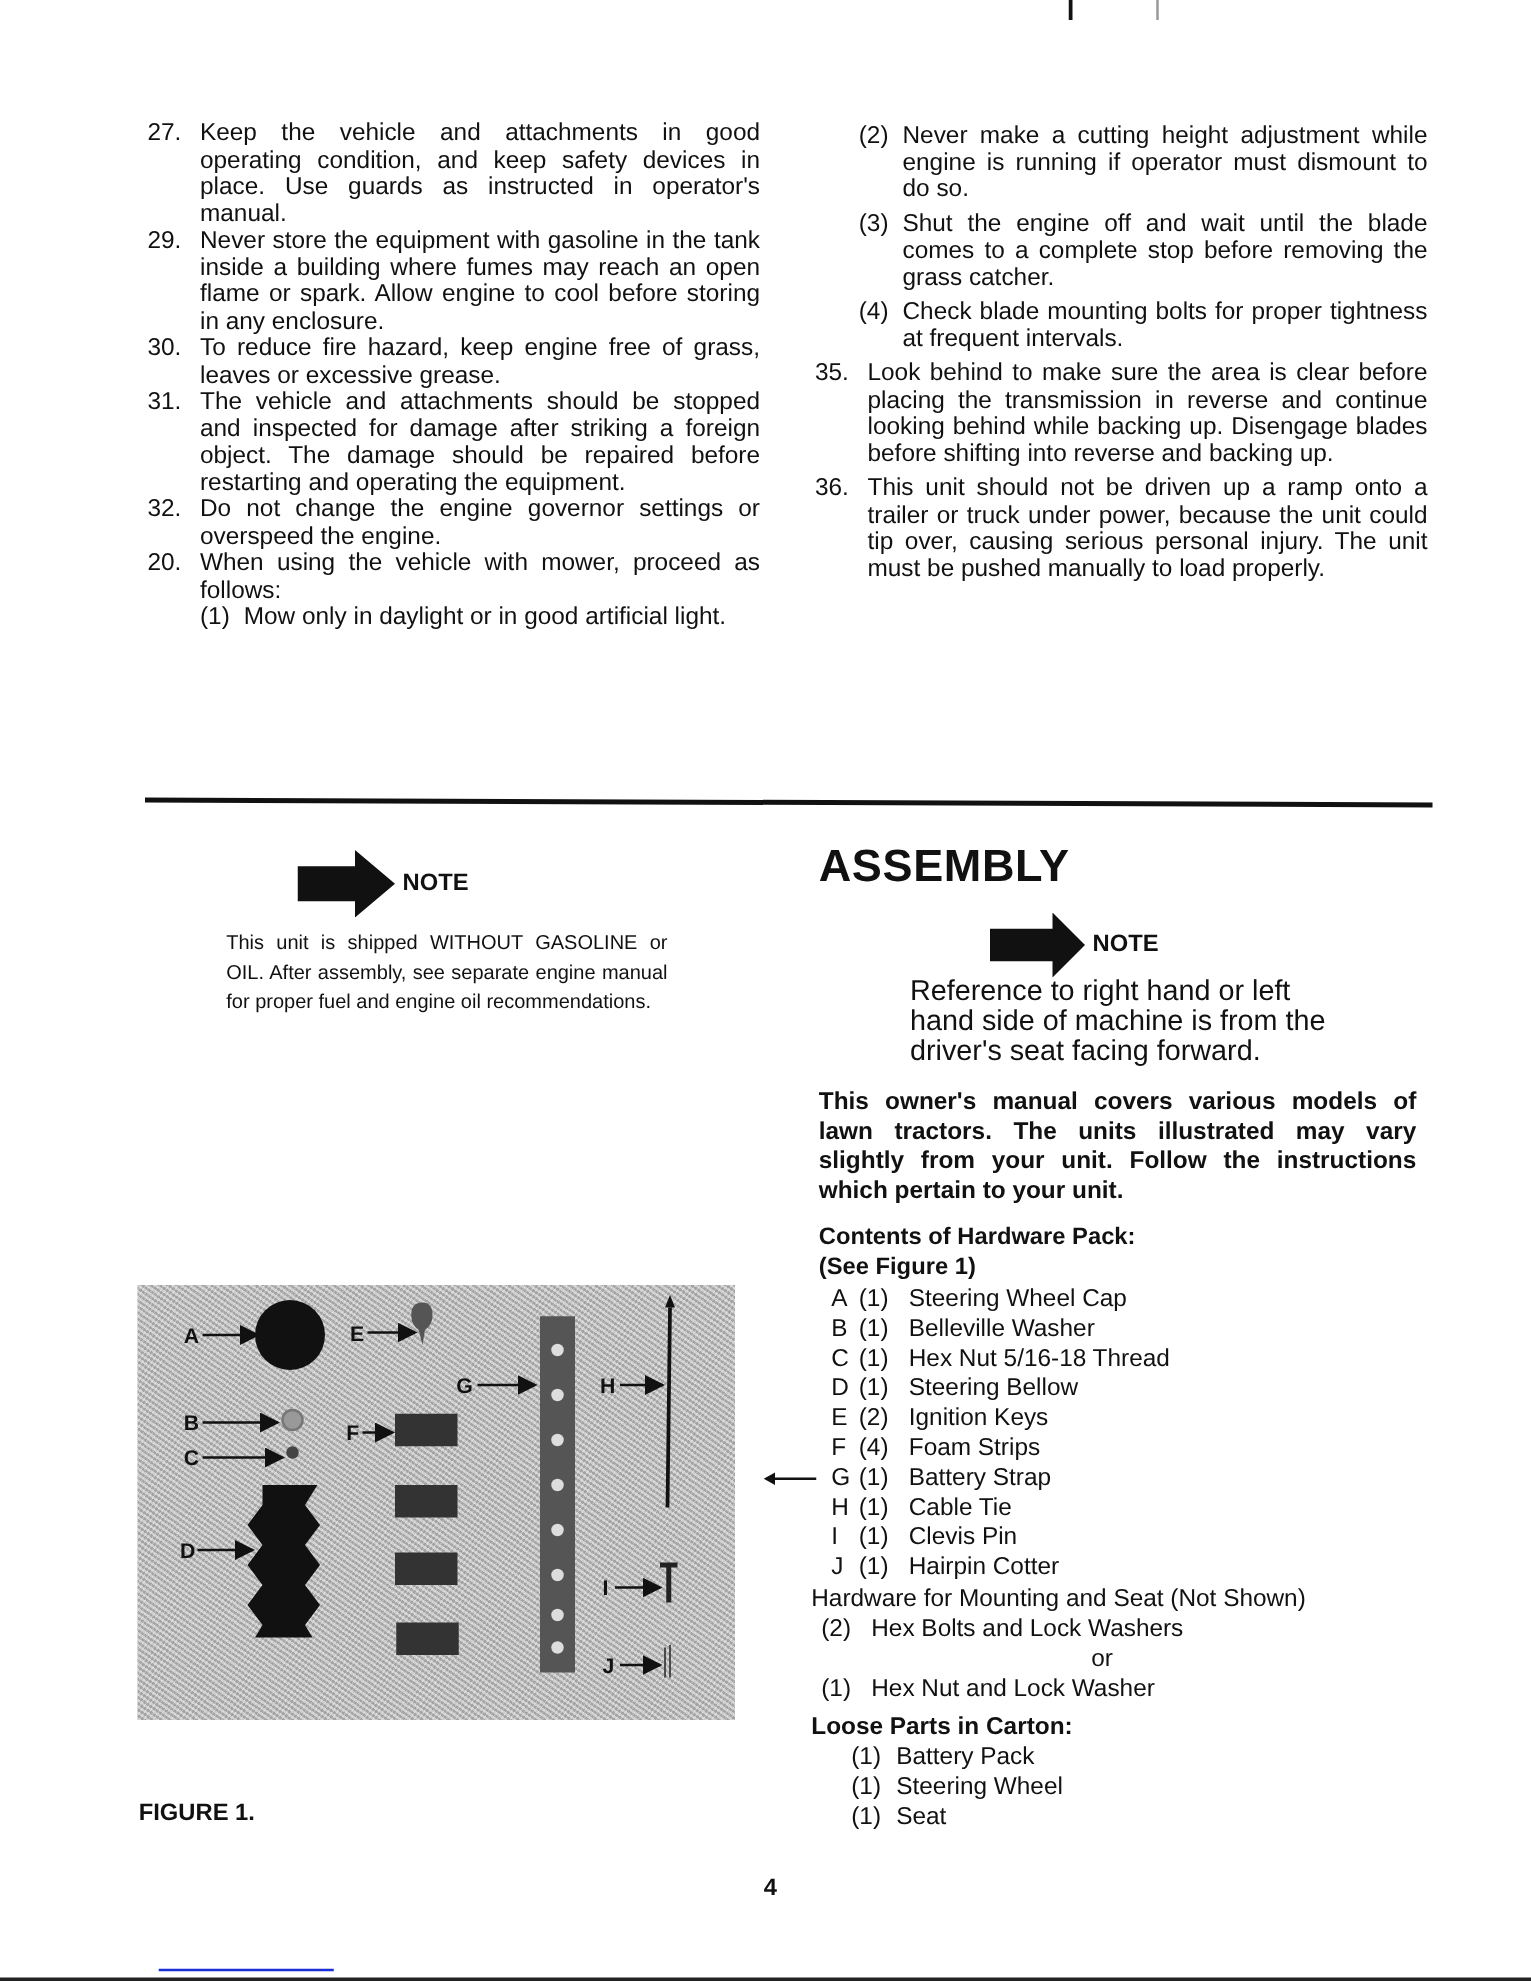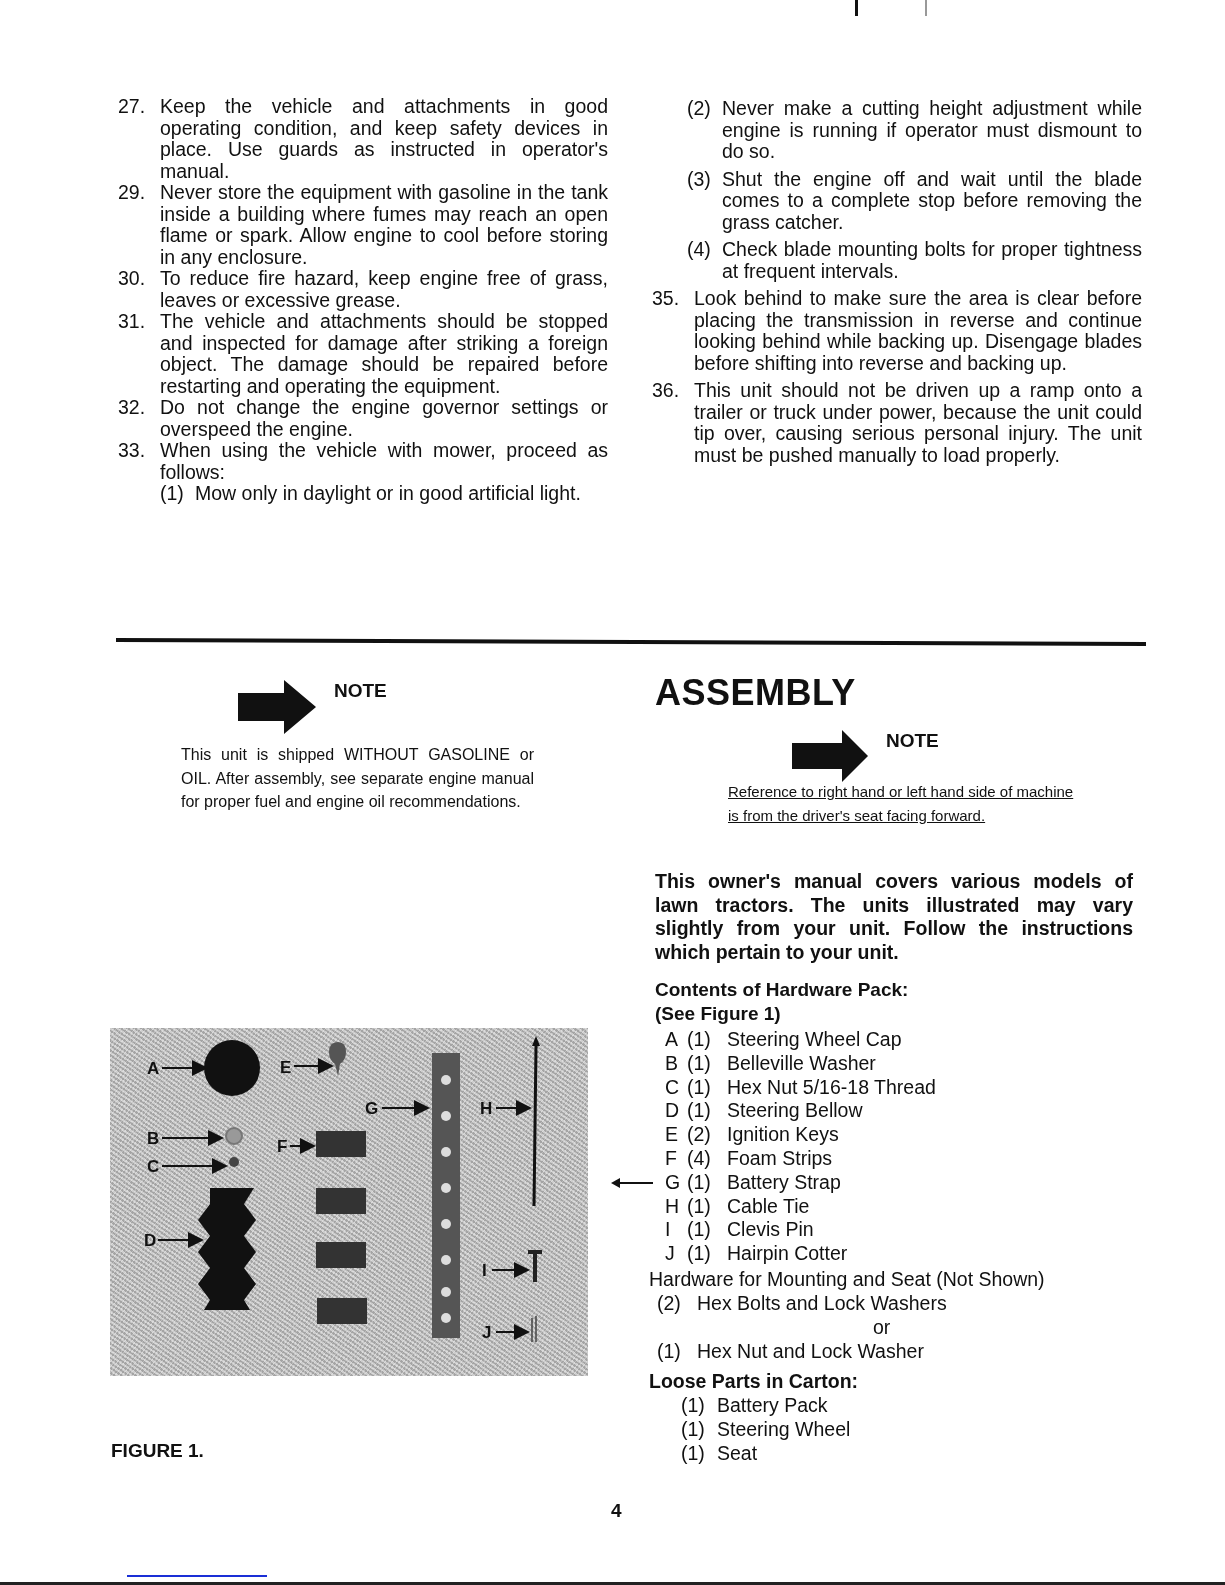--- a/index.html
+++ b/index.html
@@ -18,36 +18,36 @@
   .sub .num { width: 35px; flex: none; }
   .sub .txt { flex: 1; text-align: justify; }
   .right-col .sub { margin-left: 42px; margin-bottom: 6px; }
   .right-col .item { margin-bottom: 6px; }
   .top-mark1 { position: absolute; left: 855px; top: 0; width: 3px; height: 16px; background: #111; }
   .top-mark2 { position: absolute; left: 925px; top: 0; width: 2px; height: 16px; background: #999; }
   .divider {
     position: absolute; left: 116px; top: 638px; width: 1030px; height: 4px;
     background: #111; transform: rotate(0.22deg); transform-origin: left center;
   }
-  .note-block { position: absolute; display: flex; align-items: flex-start; gap: 12px; }
+  .note-block { position: absolute; display: flex; align-items: center; }
   .note-arrow { display: block; }
   .note-label { font-weight: bold; font-size: 19px; margin-left: 6px; }
   .note-left { left: 238px; top: 680px; }
   .note-left-text {
     position: absolute; left: 181px; top: 743px; width: 353px;
     font-size: 16px; line-height: 23.5px; text-align: justify;
   }
   .assembly-title {
     position: absolute; left: 655px; top: 672px;
     font-size: 36px; font-weight: bold; letter-spacing: 0.5px;
   }
   .note-right { left: 792px; top: 730px; }
   .note-right-text {
     position: absolute; left: 728px; top: 780px; width: 360px;
-    font-size: 15px; line-height: 24px; text-decoration: underline;
+    font-size: 23px; line-height: 24px;
   }
   .intro-bold {
     position: absolute; left: 655px; top: 870px; width: 478px;
     font-size: 19.5px; line-height: 23.5px; font-weight: bold; text-align: justify;
   }
   .hw-heading {
     position: absolute; left: 655px; top: 978px; font-size: 19px; line-height: 23.5px; font-weight: bold;
   }
   .hw-list { position: absolute; left: 655px; top: 1028px; font-size: 19.5px; line-height: 23.8px; }
   .hw-row { display: flex; position: relative; }
@@ -102,21 +102,21 @@
     </div>
   <div class="item">
       <span class="num">31.</span>
       <span class="txt">The vehicle and attachments should be stopped and inspected for damage after striking a foreign object. The damage should be repaired before restarting and operating the equipment.</span>
     </div>
   <div class="item">
       <span class="num">32.</span>
       <span class="txt">Do not change the engine governor settings or overspeed the engine.</span>
     </div>
   <div class="item">
-      <span class="num">33.</span>
+      <span class="num">20.</span>
       <span class="txt">When using the vehicle with mower, proceed as follows:</span>
     </div>
   <div class="sub">
       <span class="num">(1)</span>
       <span class="txt">Mow only in daylight or in good artificial light.</span>
     </div>
 </div>
 
 <div class="col right-col">
   <div class="sub" style="margin-left:35px">

